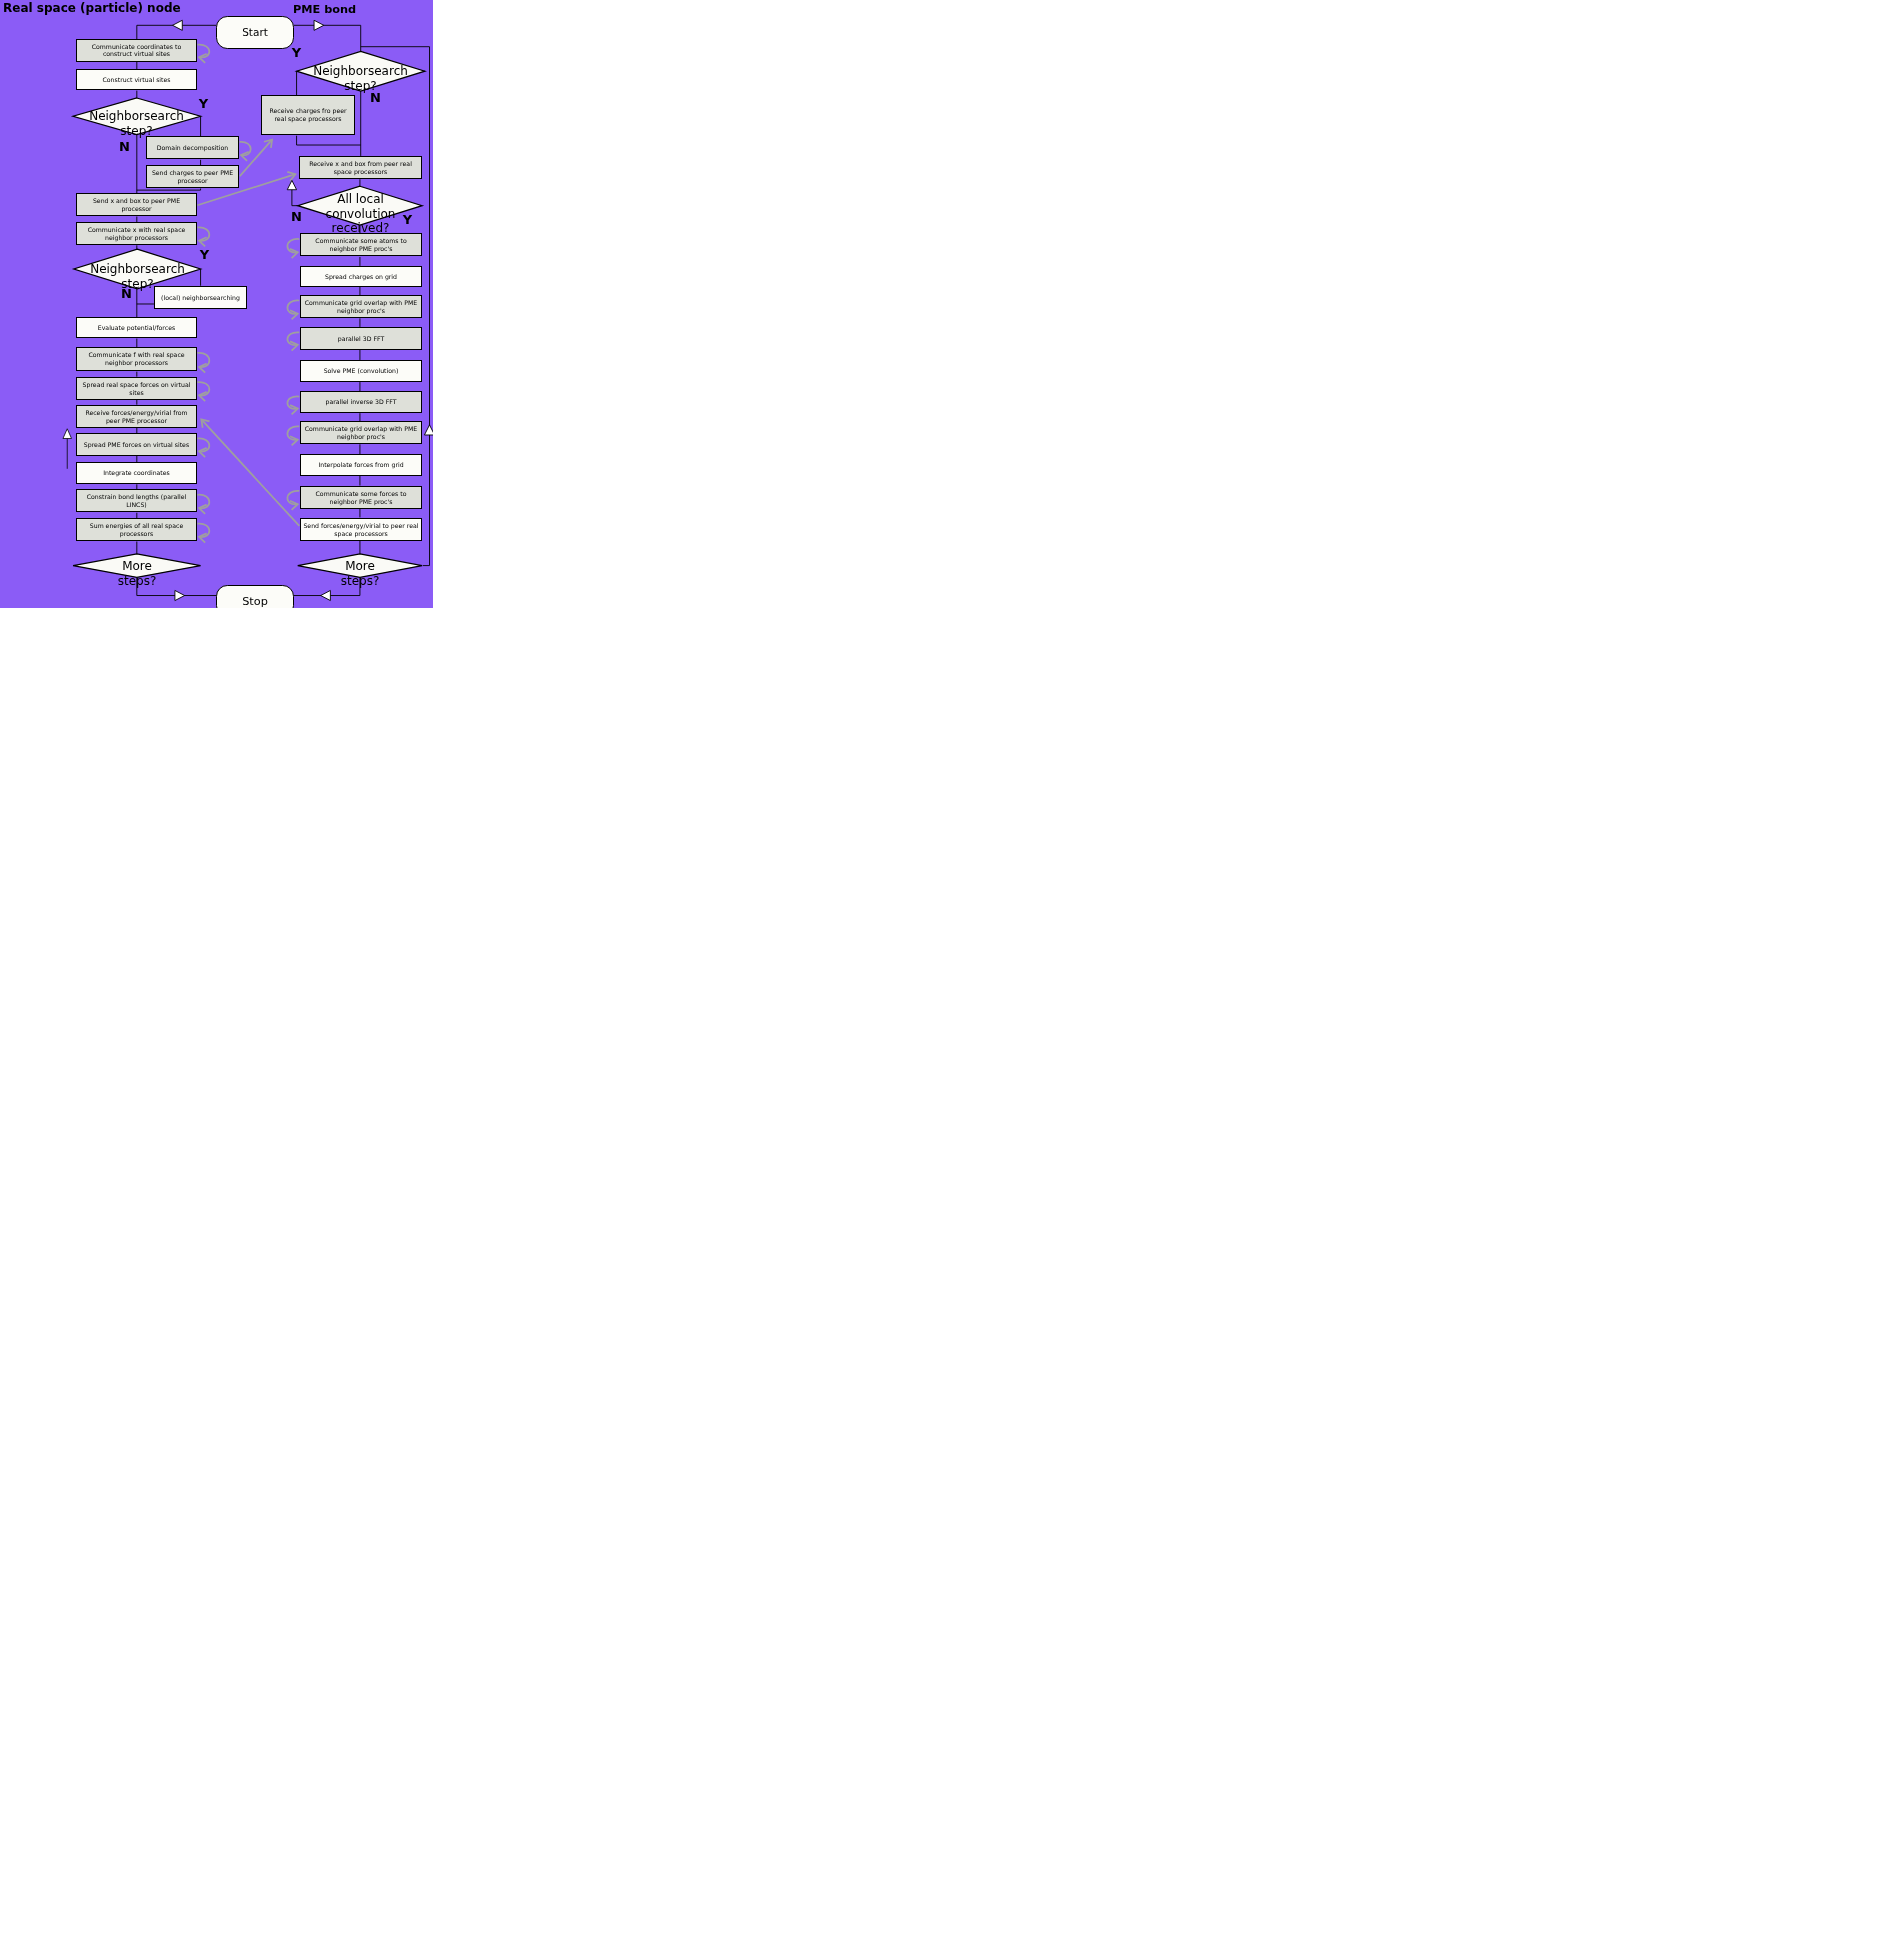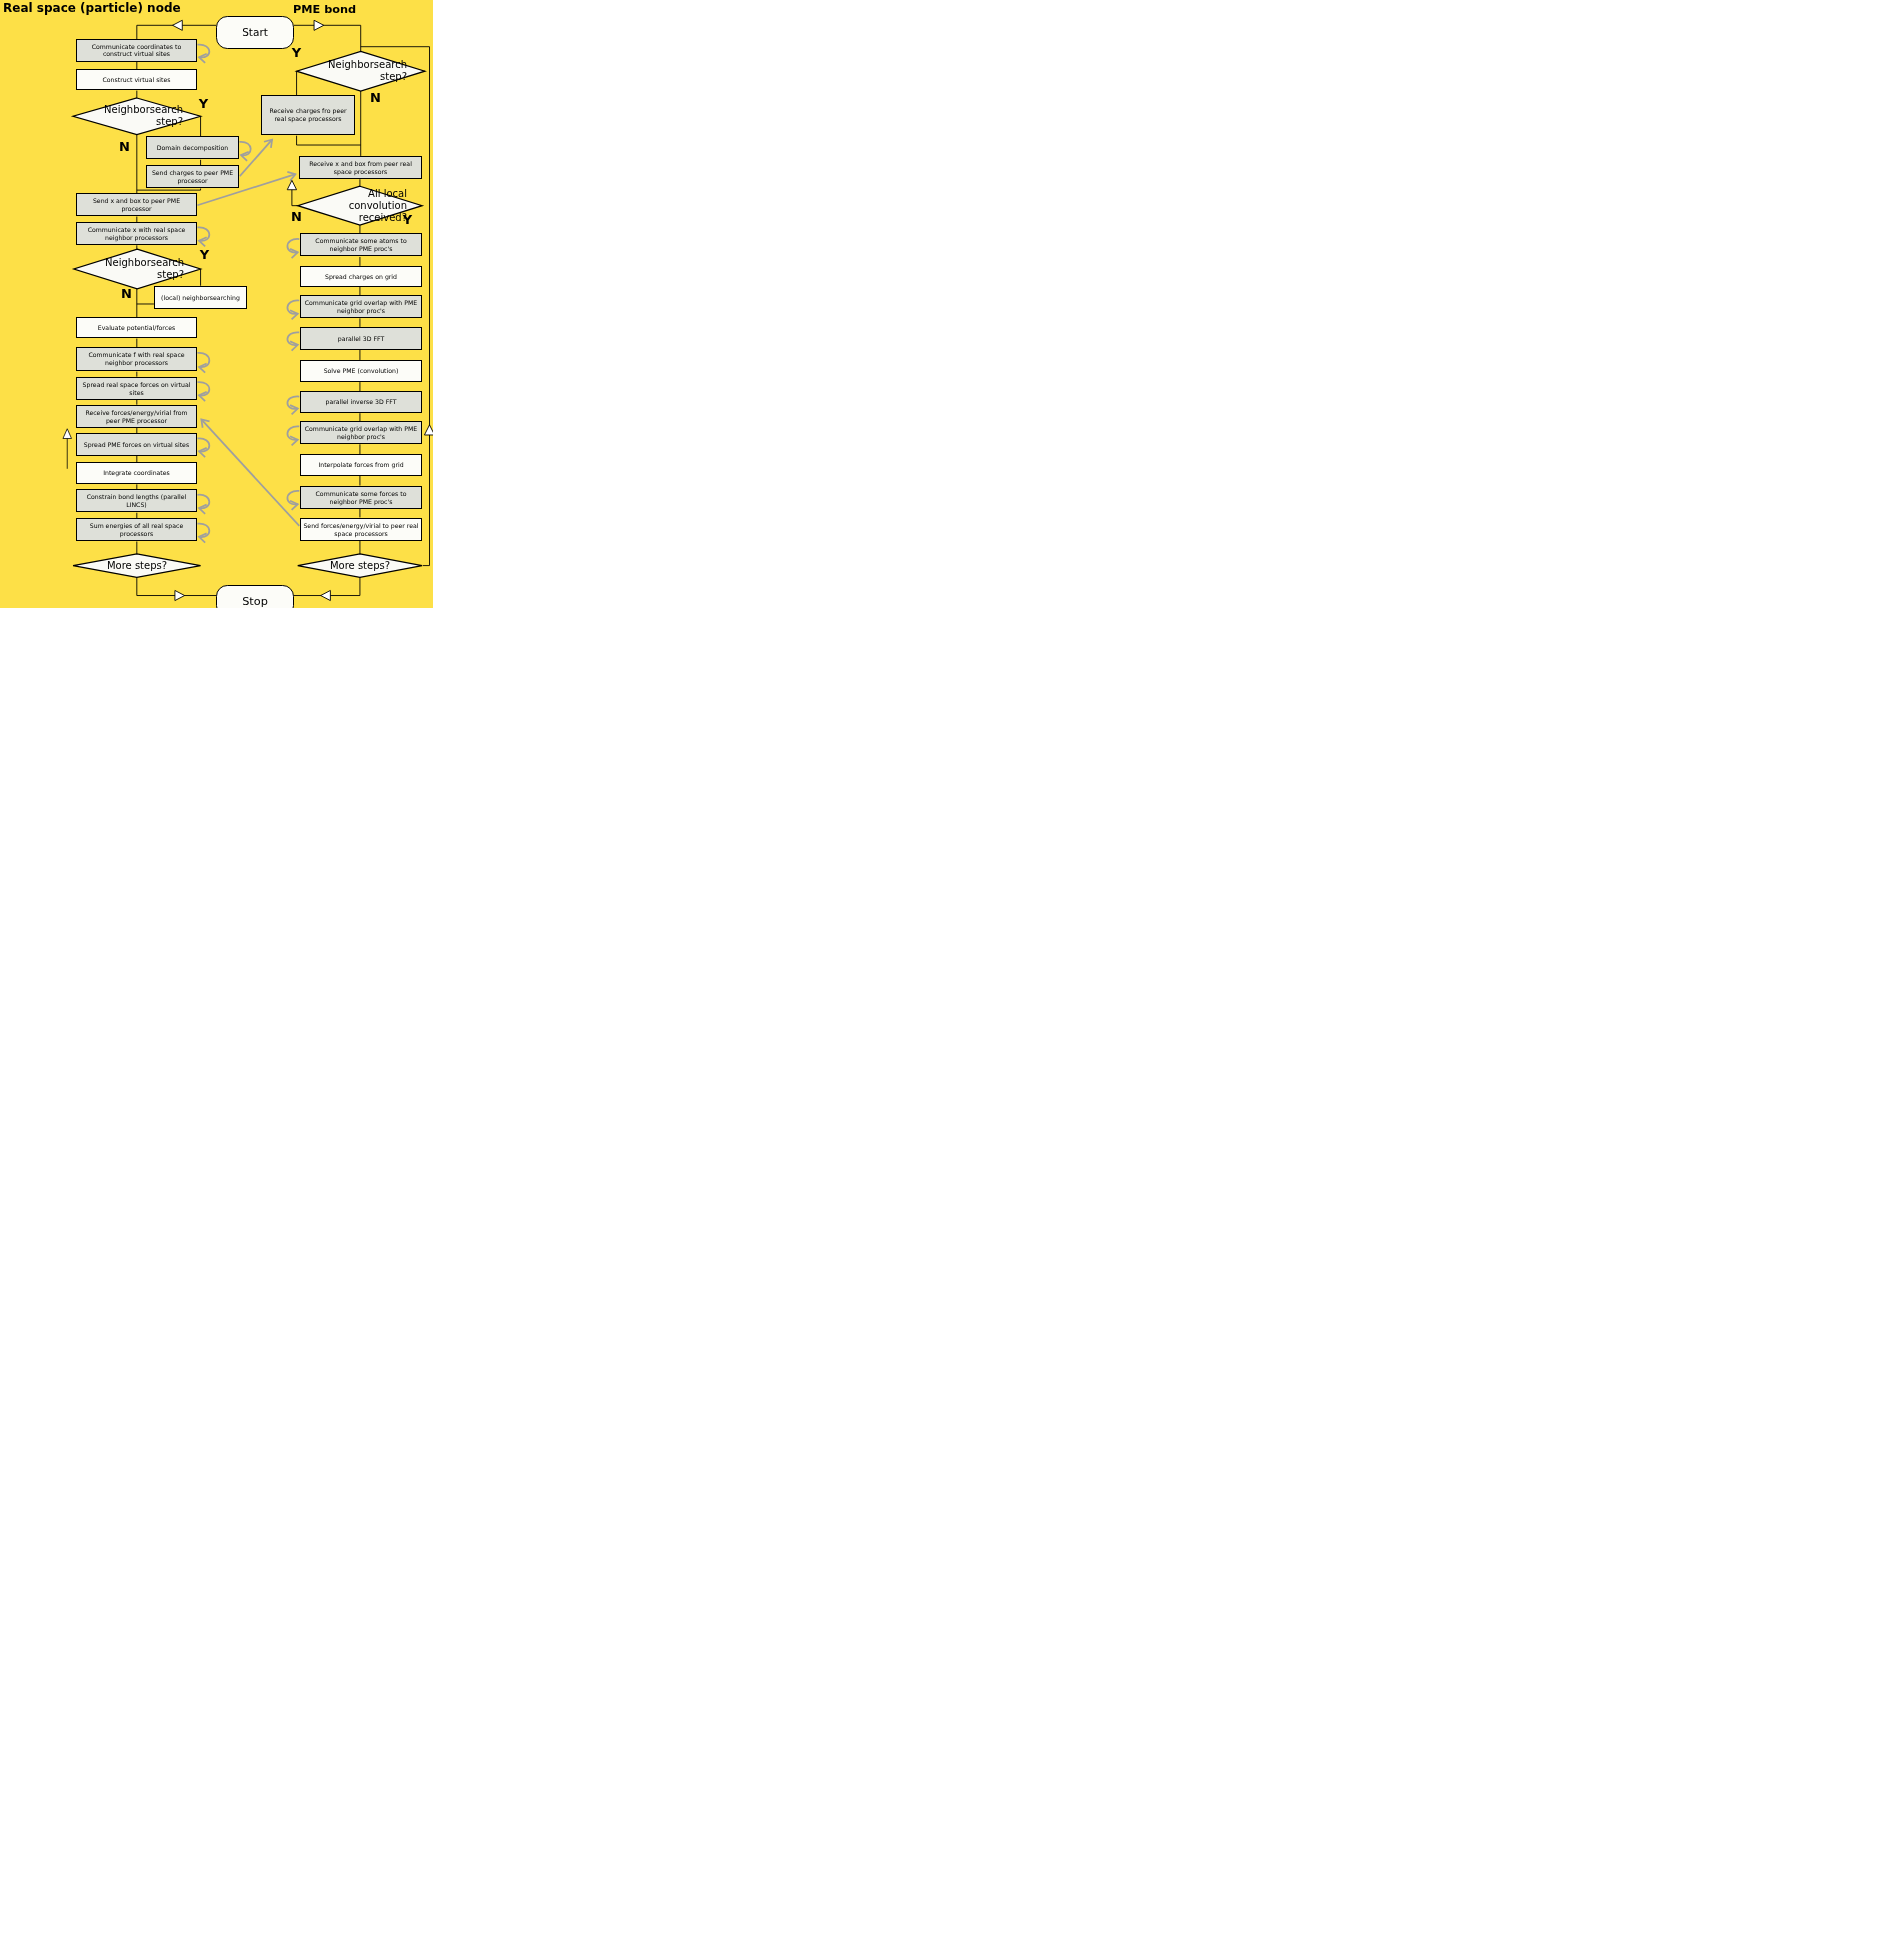--- a/index.html
+++ b/index.html
@@ -1,31 +1,31 @@
 <!DOCTYPE html>
 <html style="font-size:6.2px"><head>
 <meta charset="utf-8">
 <style>
   html,body{margin:0;padding:0;background:#ffffff;}
-  .canvas{position:relative;width:433px;height:608px;background:#fde047;overflow:hidden;
+  .canvas{position:relative;width:433px;height:608px;background:#8b5cf6;overflow:hidden;
           font-family:"DejaVu Sans","Liberation Sans",sans-serif;color:#000;}
   .wires{position:absolute;left:0;top:0;}
   .title{position:absolute;font-weight:bold;white-space:nowrap;}
   .title.left{left:3.1px;top:0.8px;font-size:12px;}
   .title.right{left:293px;top:3.1px;font-size:11.3px;}
   .node{position:absolute;box-sizing:border-box;border:1.2px solid #000;
         display:flex;align-items:center;justify-content:center;text-align:center;
         font-size:6.2px;line-height:1.22;padding:0.8px 2.3px;}
   .shaded{background:#dee0d9;}
   .plain{background:#fcfcf8;}
   .terminal{position:absolute;box-sizing:border-box;border:1.2px solid #000;border-radius:11.3px;
             background:#fcfcf8;display:flex;align-items:center;justify-content:center;
             font-size:10.5px;}
   .dlabel{position:absolute;display:flex;align-items:center;justify-content:center;
-          text-align:right;font-size:10px;line-height:1.2;}
+          text-align:center;font-size:12px;line-height:1.2;margin-top:8px;}
   .branch{position:absolute;width:15px;height:16.3px;font-size:13px;font-weight:bold;
           line-height:16.3px;text-align:center;}
 </style>
 </head>
 <body>
 
 <div class="canvas">
 
   <svg class="wires" width="433" height="608" viewBox="0 0 1114 1562">
     <defs>

